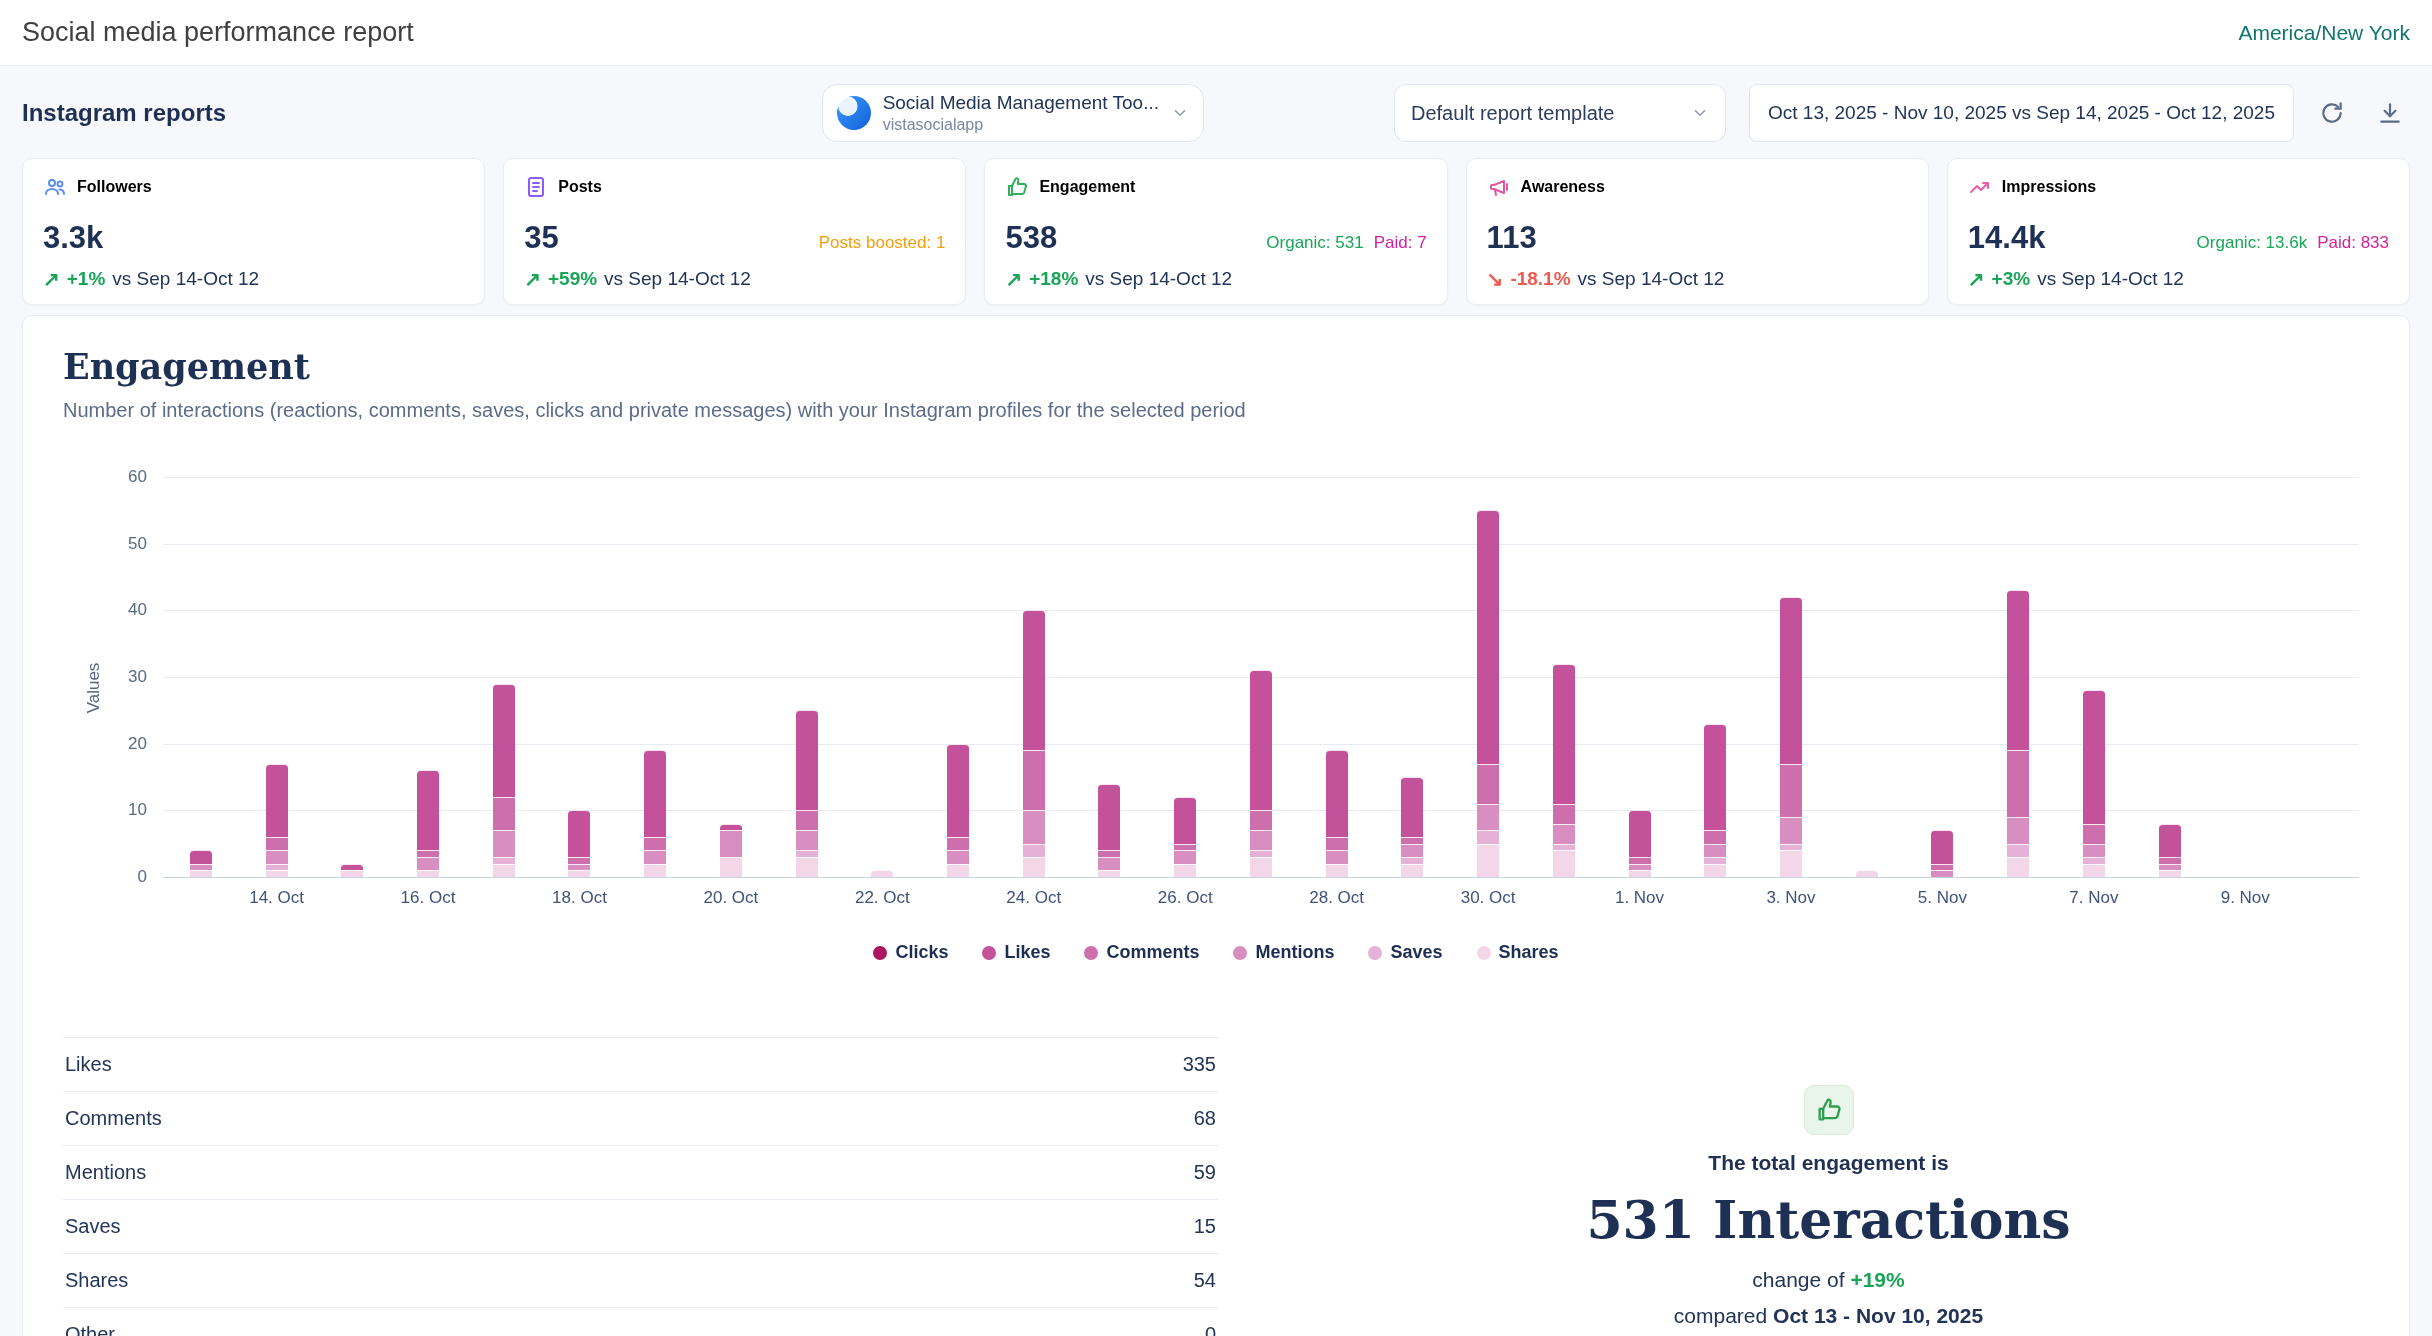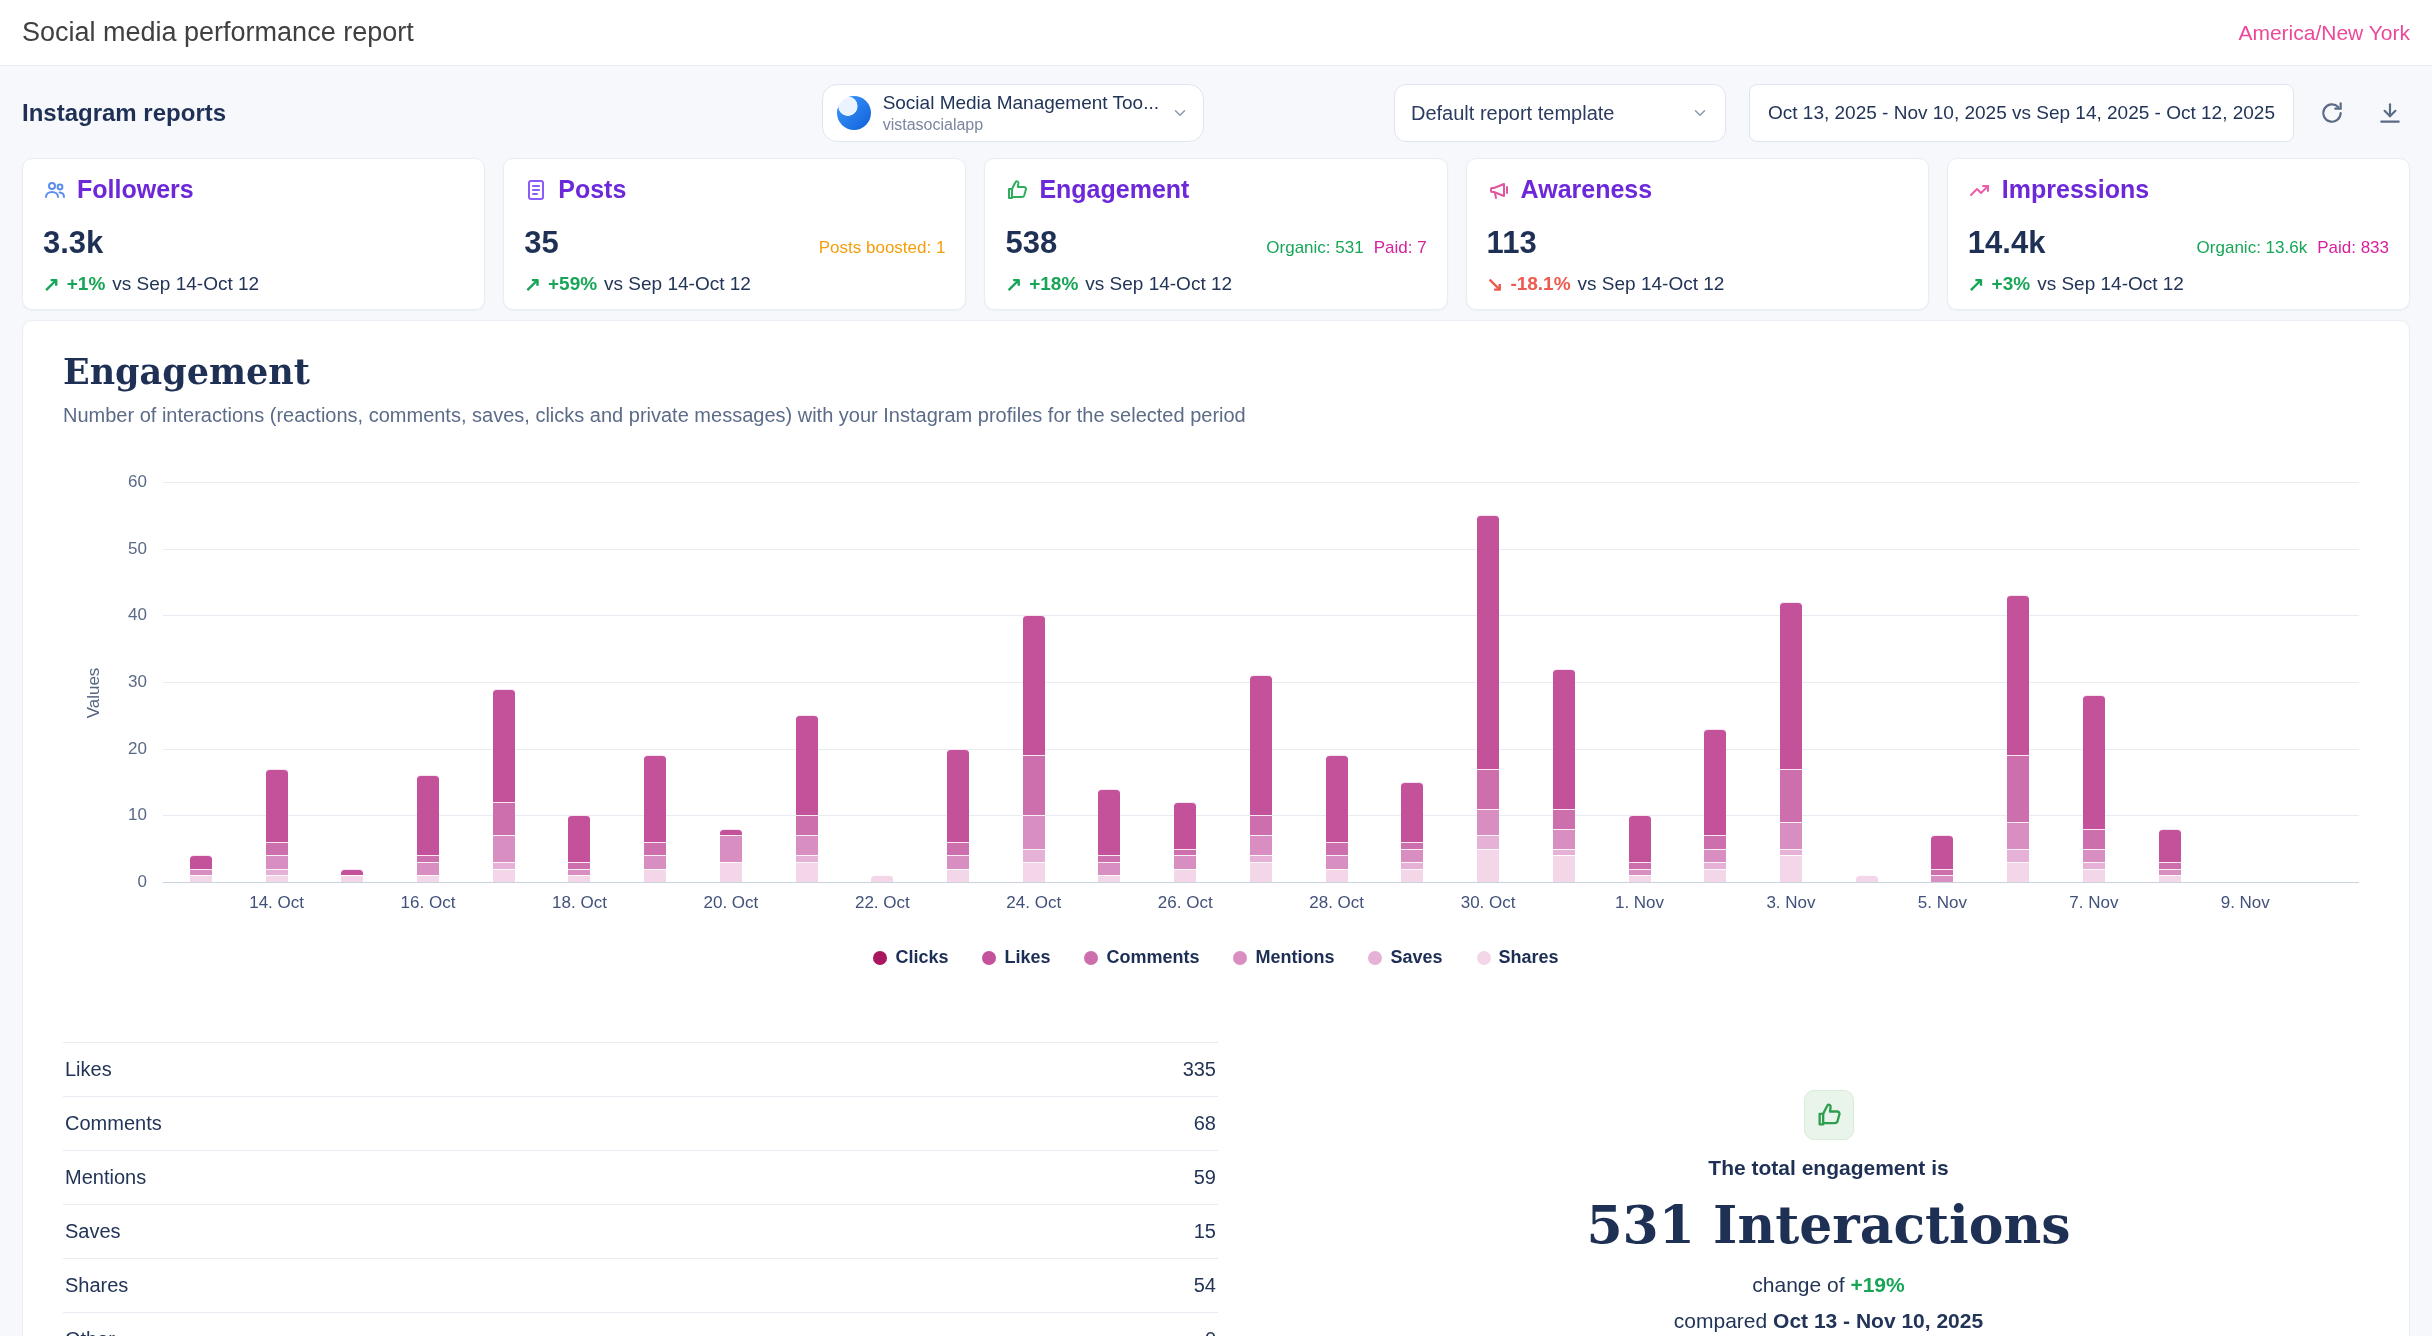--- a/index.html
+++ b/index.html
@@ -10,21 +10,21 @@
     font-family:"Liberation Sans",sans-serif;
   }
   .display{font-family:"DejaVu Serif",serif;font-weight:700;}
 
   
   .topbar{
     height:66px;background:#fff;border-bottom:1px solid #e9edf4;
     display:flex;align-items:center;justify-content:space-between;padding:0 22px;
   }
   .topbar .title{font-size:27px;font-weight:500;color:#404040;}
-  .topbar .tz{font-size:21px;color:#ec4899;}
+  .topbar .tz{font-size:21px;color:#0f766e;}
 
   
   .toolbar{display:flex;align-items:center;padding:18px 22px 14px;}
   .section-title{font-size:24px;font-weight:700;color:#1f3055;}
   .pill,.select,.datebox{
     background:#fff;border:1px solid #dfe5ef;border-radius:8px;height:58px;
     display:flex;align-items:center;cursor:pointer;
   }
   .pill{margin-left:auto;padding:0 14px;gap:12px;min-width:320px;border-radius:15px;}
   .avatar{width:34px;height:34px;border-radius:50%;
@@ -41,21 +41,21 @@
     color:#5b6b85;display:flex;align-items:center;justify-content:center;cursor:pointer;border-radius:6px;}
 
   
   .cards{display:flex;gap:18px;padding:2px 22px 0;}
   .card{flex:1;background:#fff;border:1px solid #e9edf4;border-radius:10px;
     padding:16px 20px 14px;box-shadow:0 1px 2px rgba(16,24,40,.04);}
   .card-head{display:flex;align-items:center;gap:10px;}
   .cicon{display:flex;align-items:center;}
   .cicon.blue{color:#5b8def;} .cicon.purple{color:#8b5cf6;}
   .cicon.green{color:#2fae5d;} .cicon.pink{color:#e0569f;} .cicon.magenta{color:#ec5fa8;}
-  .ctitle{font-size:25px;font-weight:600;color:#6d28d9;}
+  .ctitle{font-size:16px;font-weight:600;color:#000000;}
   .cval-row{margin-top:21px;display:flex;align-items:baseline;}
   .cval{font-size:31px;font-weight:600;color:#1f3055;}
   .cextras{margin-left:auto;display:flex;gap:10px;font-size:17px;}
   .boosted{color:#f59e0b;}
   .organic{color:#18a558;}
   .paid{color:#d6219c;}
   .ctrend{margin-top:12px;display:flex;align-items:center;gap:7px;font-size:19px;}
   .trend-arrow{font-size:20px;line-height:1;}
   .card.up .trend-arrow,.card.up .cchange{color:#18a558;font-weight:600;}
   .card.down .trend-arrow,.card.down .cchange{color:#ee5a4f;font-weight:600;}

